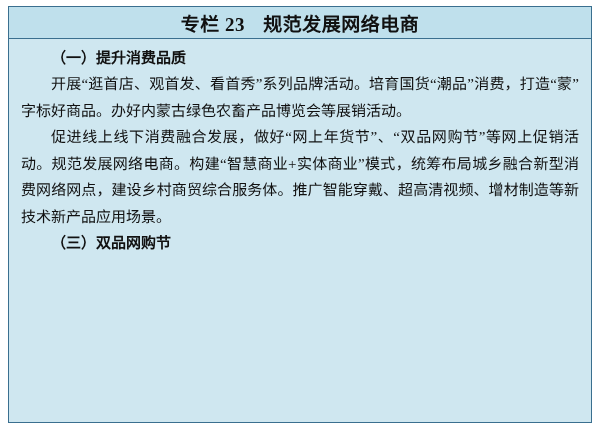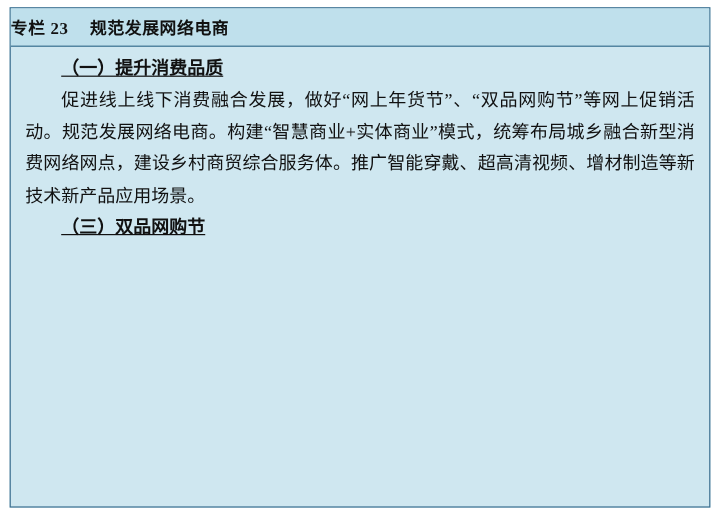--- a/index.html
+++ b/index.html
@@ -25,21 +25,22 @@
     display: flex;
     flex-direction: column;
   }
   .box-title {
     flex: 0 0 auto;
     height: 31px;
     border-bottom: 1px solid #3a6f8f;
     background: #bfe0ec;
     display: flex;
     align-items: center;
-    font-size: 14px;
+    justify-content: center;
+    font-size: 19px;
     font-weight: bold;
     color: #111111;
     letter-spacing: 0.5px;
     font-family: "Liberation Serif", "DejaVu Serif", serif;
   }
   .box-title .num {
     margin-right: 18px;
   }
   .box-body {
     flex: 1 1 auto;
@@ -48,21 +49,20 @@
     overflow: hidden;
   }
   .sec-head {
     font-size: 15px;
     font-weight: bold;
     color: #111111;
     line-height: 26px;
     text-indent: 2em;
     margin: 0;
     font-family: "Liberation Serif", "DejaVu Serif", serif;
-    text-decoration: underline;
   }
   .para {
     font-size: 15px;
     color: #111111;
     line-height: 26.5px;
     margin: 0;
     text-indent: 2em;
     text-align: justify;
     text-justify: inter-ideograph;
     font-family: "Liberation Serif", "DejaVu Serif", serif;
@@ -74,19 +74,20 @@
 <div class="box">
 
   <div class="box-title">
     <span class="num">专栏 23</span>
     <span>规范发展网络电商</span>
   </div>
 
   <div class="box-body">
 
     <h3 class="sec-head">（一）提升消费品质</h3>
+    <p class="para">开展“逛首店、观首发、看首秀”系列品牌活动。培育国货“潮品”消费，打造“蒙”字标好商品。办好内蒙古绿色农畜产品博览会等展销活动。</p>
 
     <p class="para">促进线上线下消费融合发展，做好“网上年货节”、“双品网购节”等网上促销活动。规范发展网络电商。构建“智慧商业+实体商业”模式，统筹布局城乡融合新型消费网络网点，建设乡村商贸综合服务体。推广智能穿戴、超高清视频、增材制造等新技术新产品应用场景。</p>
 
     <h3 class="sec-head">（三）双品网购节</h3>
 
   </div>
 </div>
 
 </body></html>

